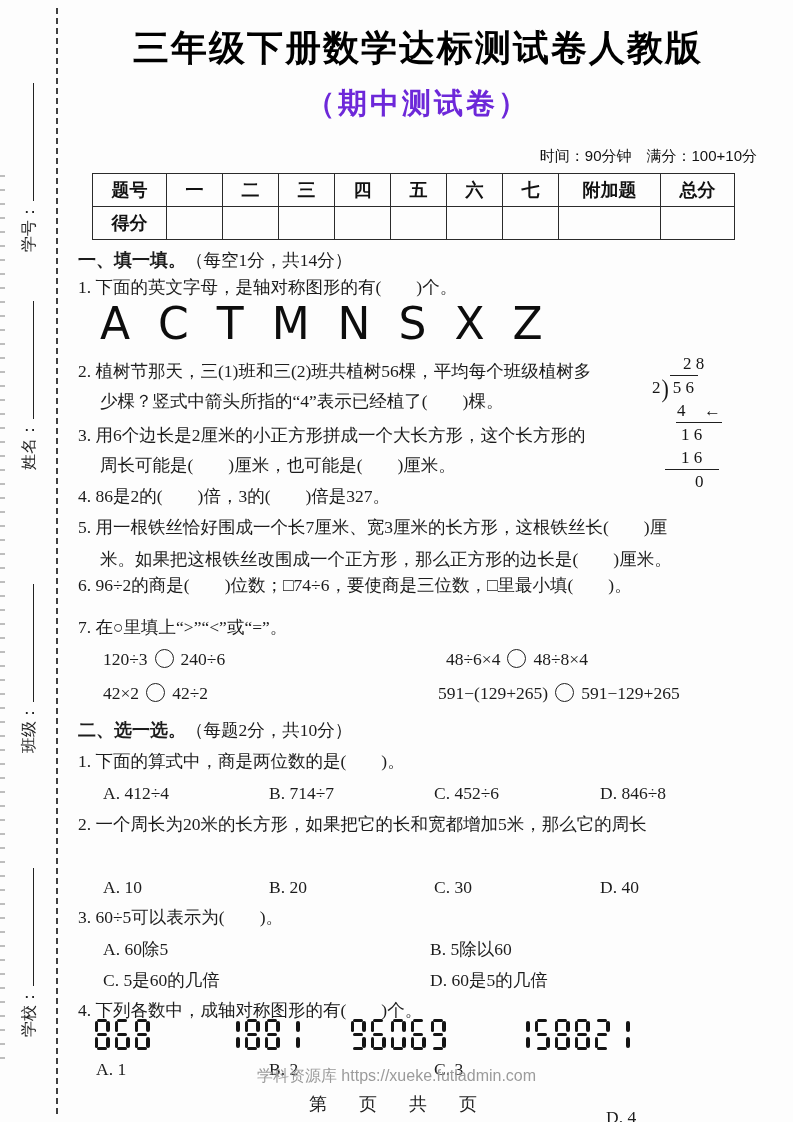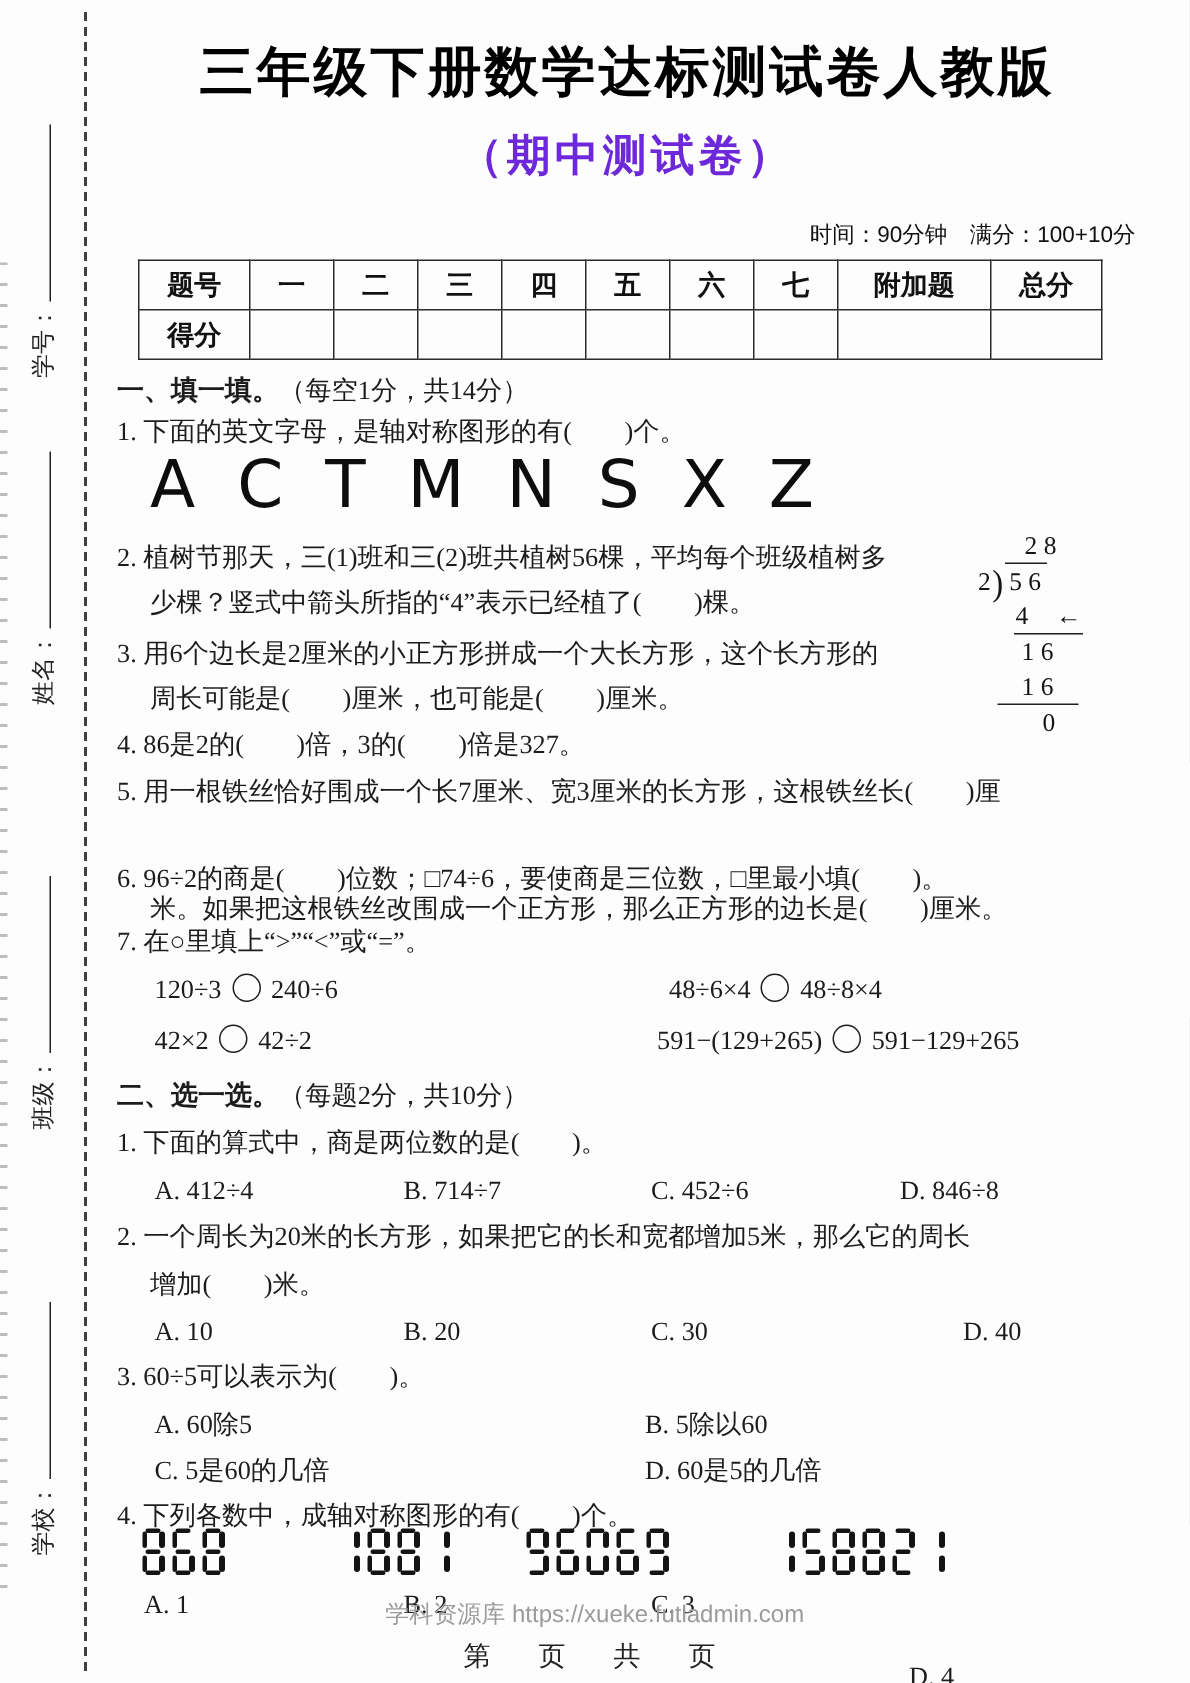--- a/index.html
+++ b/index.html
@@ -140,21 +140,21 @@
 
     <div class="ln" style="top:360px;">2. 植树节那天，三(1)班和三(2)班共植树56棵，平均每个班级植树多</div>
     <div class="ln indent" style="top:390px;">少棵？竖式中箭头所指的“4”表示已经植了(　　)棵。</div>
 
     <div class="ln" style="top:424px;">3. 用6个边长是2厘米的小正方形拼成一个大长方形，这个长方形的</div>
     <div class="ln indent" style="top:454px;">周长可能是(　　)厘米，也可能是(　　)厘米。</div>
 
     <div class="ln" style="top:485px;">4. 86是2的(　　)倍，3的(　　)倍是327。</div>
 
     <div class="ln" style="top:516px;">5. 用一根铁丝恰好围成一个长7厘米、宽3厘米的长方形，这根铁丝长(　　)厘</div>
-    <div class="ln indent" style="top:548px;margin-top:46px;">米。如果把这根铁丝改围成一个正方形，那么正方形的边长是(　　)厘米。</div>
+    <div class="ln indent" style="top:548px;">米。如果把这根铁丝改围成一个正方形，那么正方形的边长是(　　)厘米。</div>
 
     <div class="ln" style="top:550px;margin-top:24px;">6. 96÷2的商是(　　)位数；□74÷6，要使商是三位数，□里最小填(　　)。</div>
 
     <div class="ln" style="top:616px;">7. 在○里填上“&gt;”“&lt;”或“=”。</div>
 
     <div class="ln" style="top:648px;">
       <span class="opt" style="left:25px;"><span>120÷3</span><span class="cmp"></span><span>240÷6</span></span>
       <span class="opt" style="left:368px;"><span>48÷6×4</span><span class="cmp"></span><span>48÷8×4</span></span>
     </div>
     <div class="ln" style="top:682px;">
@@ -184,26 +184,25 @@
 
     <div class="ln" style="top:750px;">1. 下面的算式中，商是两位数的是(　　)。</div>
     <div class="ln" style="top:782px;">
       <span class="opt" style="left:25px;">A. 412÷4</span>
       <span class="opt" style="left:191px;">B. 714÷7</span>
       <span class="opt" style="left:356px;text-align:right;">C. 452÷6</span>
       <span class="opt" style="left:522px;">D. 846÷8</span>
     </div>
 
     <div class="ln" style="top:813px;">2. 一个周长为20米的长方形，如果把它的长和宽都增加5米，那么它的周长</div>
-    <div class="ln indent" style="top:845px;">增加(　　)米。</div>
     <div class="ln" style="top:876px;">
       <span class="opt" style="left:25px;">A. 10</span>
       <span class="opt" style="left:191px;">B. 20</span>
       <span class="opt" style="left:356px;">C. 30</span>
-      <span class="opt" style="left:522px;margin-left:42px;">D. 40</span>
+      <span class="opt" style="left:522px;">D. 40</span>
     </div>
 
     <div class="ln" style="top:906px;">3. 60÷5可以表示为(　　)。</div>
     <div class="ln" style="top:938px;">
       <span class="opt" style="left:25px;">A. 60除5</span>
       <span class="opt" style="left:352px;">B. 5除以60</span>
     </div>
     <div class="ln" style="top:969px;">
       <span class="opt" style="left:25px;">C. 5是60的几倍</span>
       <span class="opt" style="left:352px;">D. 60是5的几倍</span>

